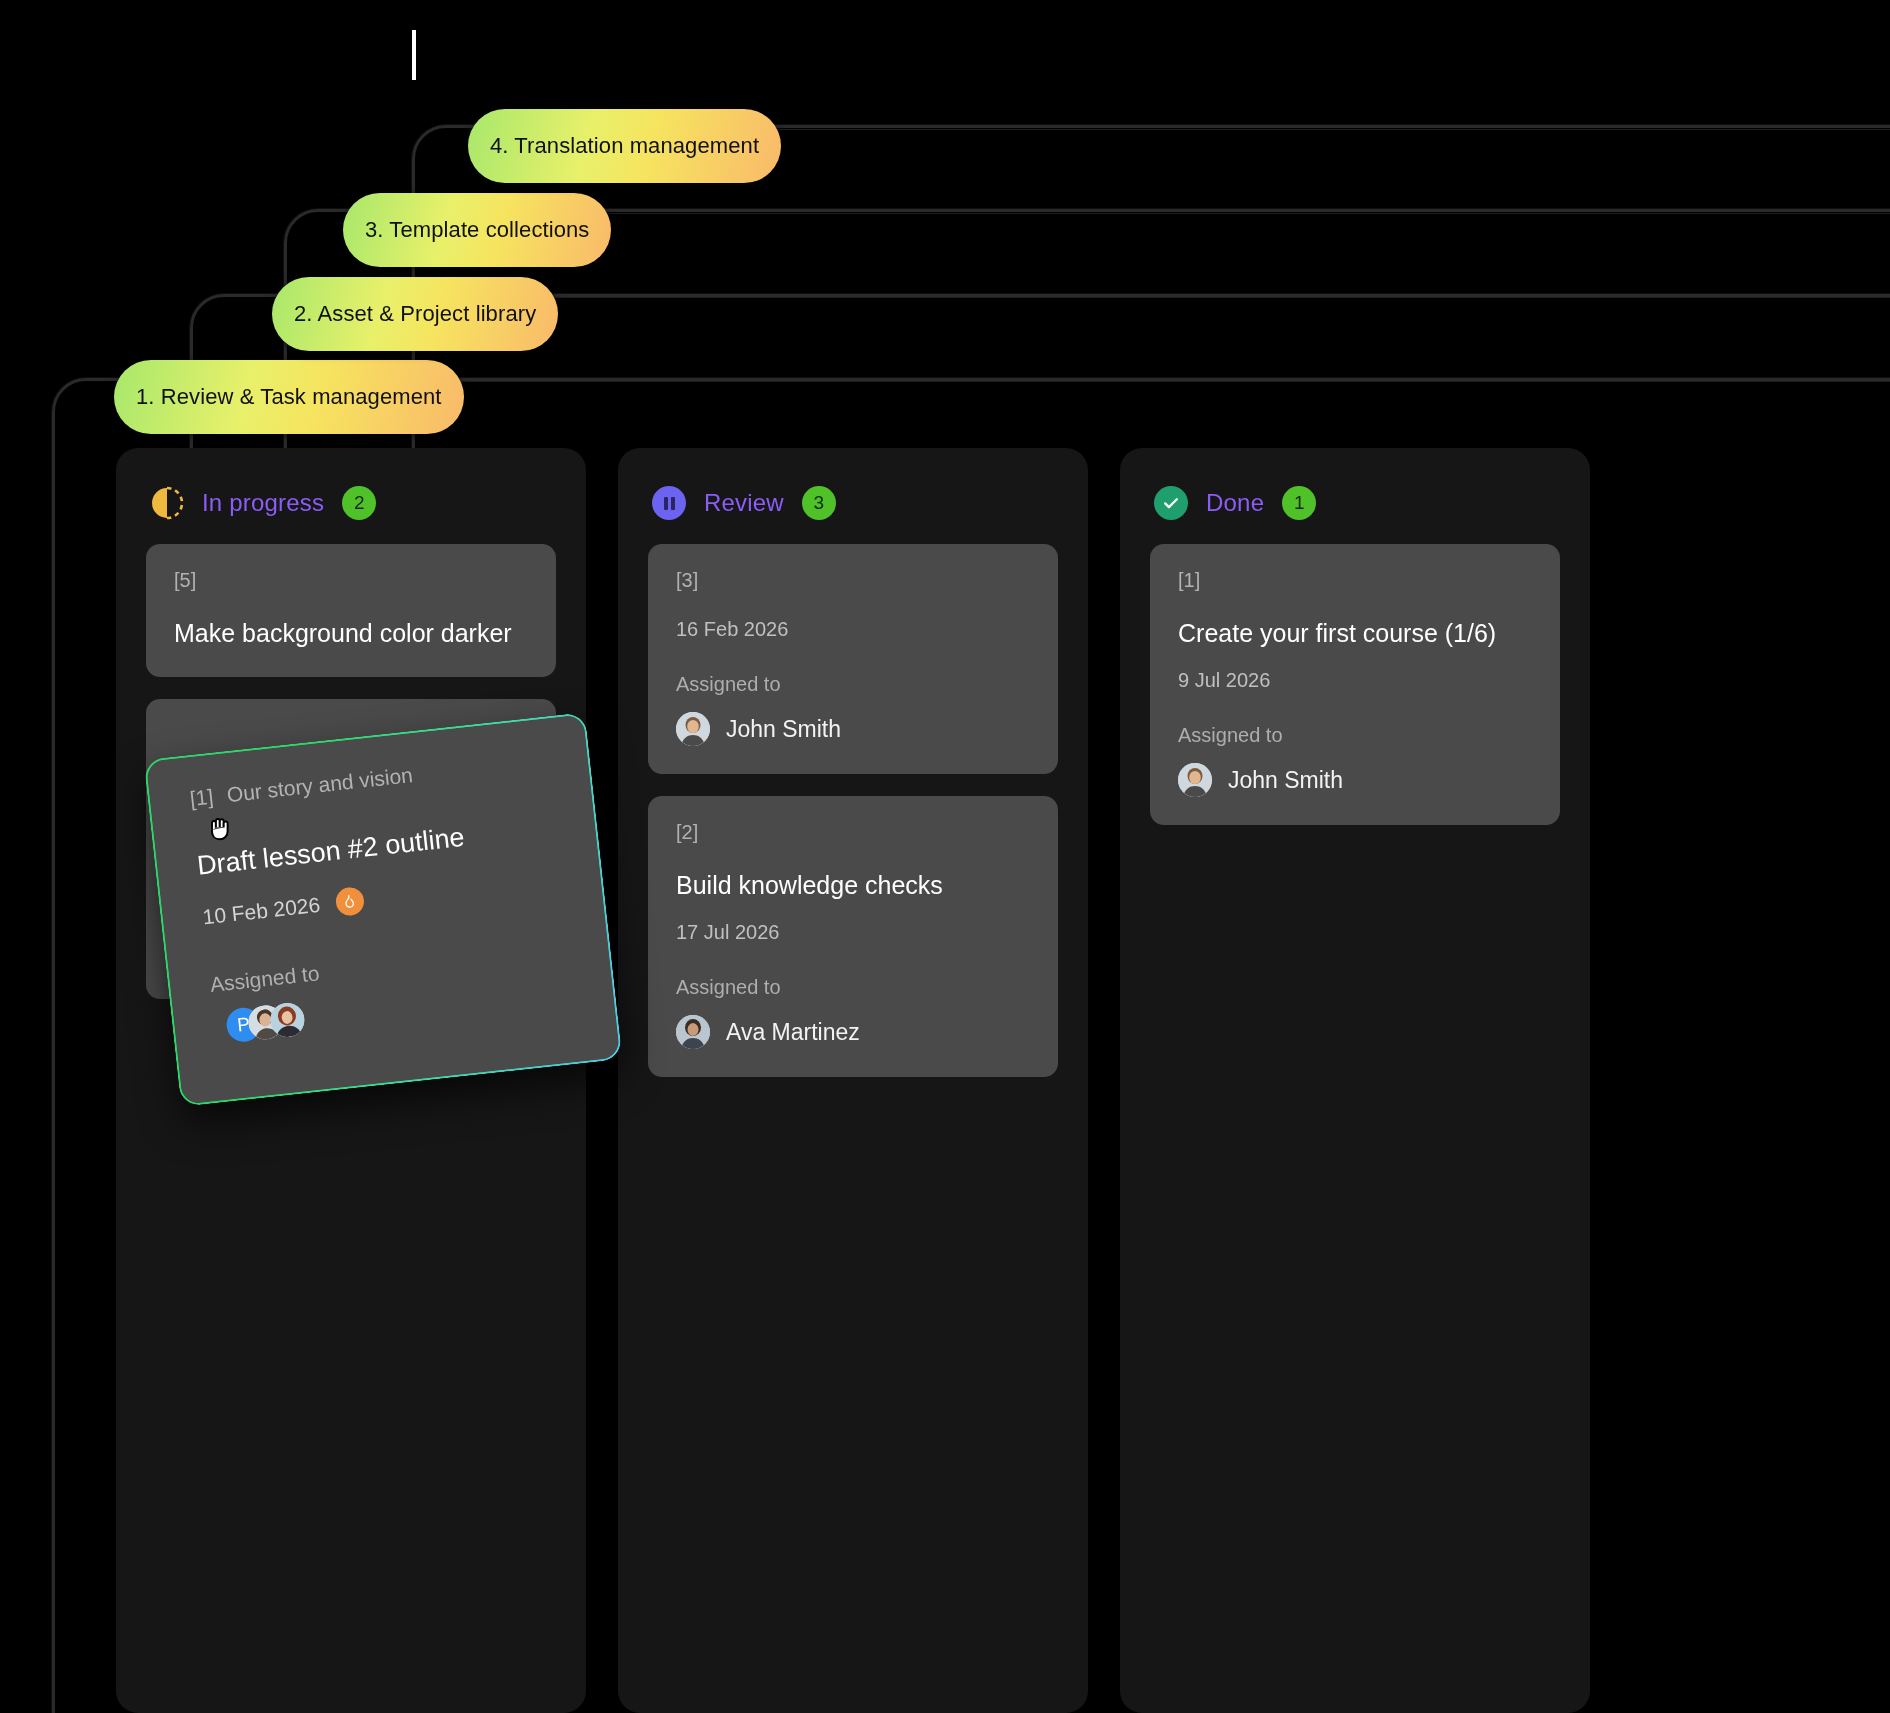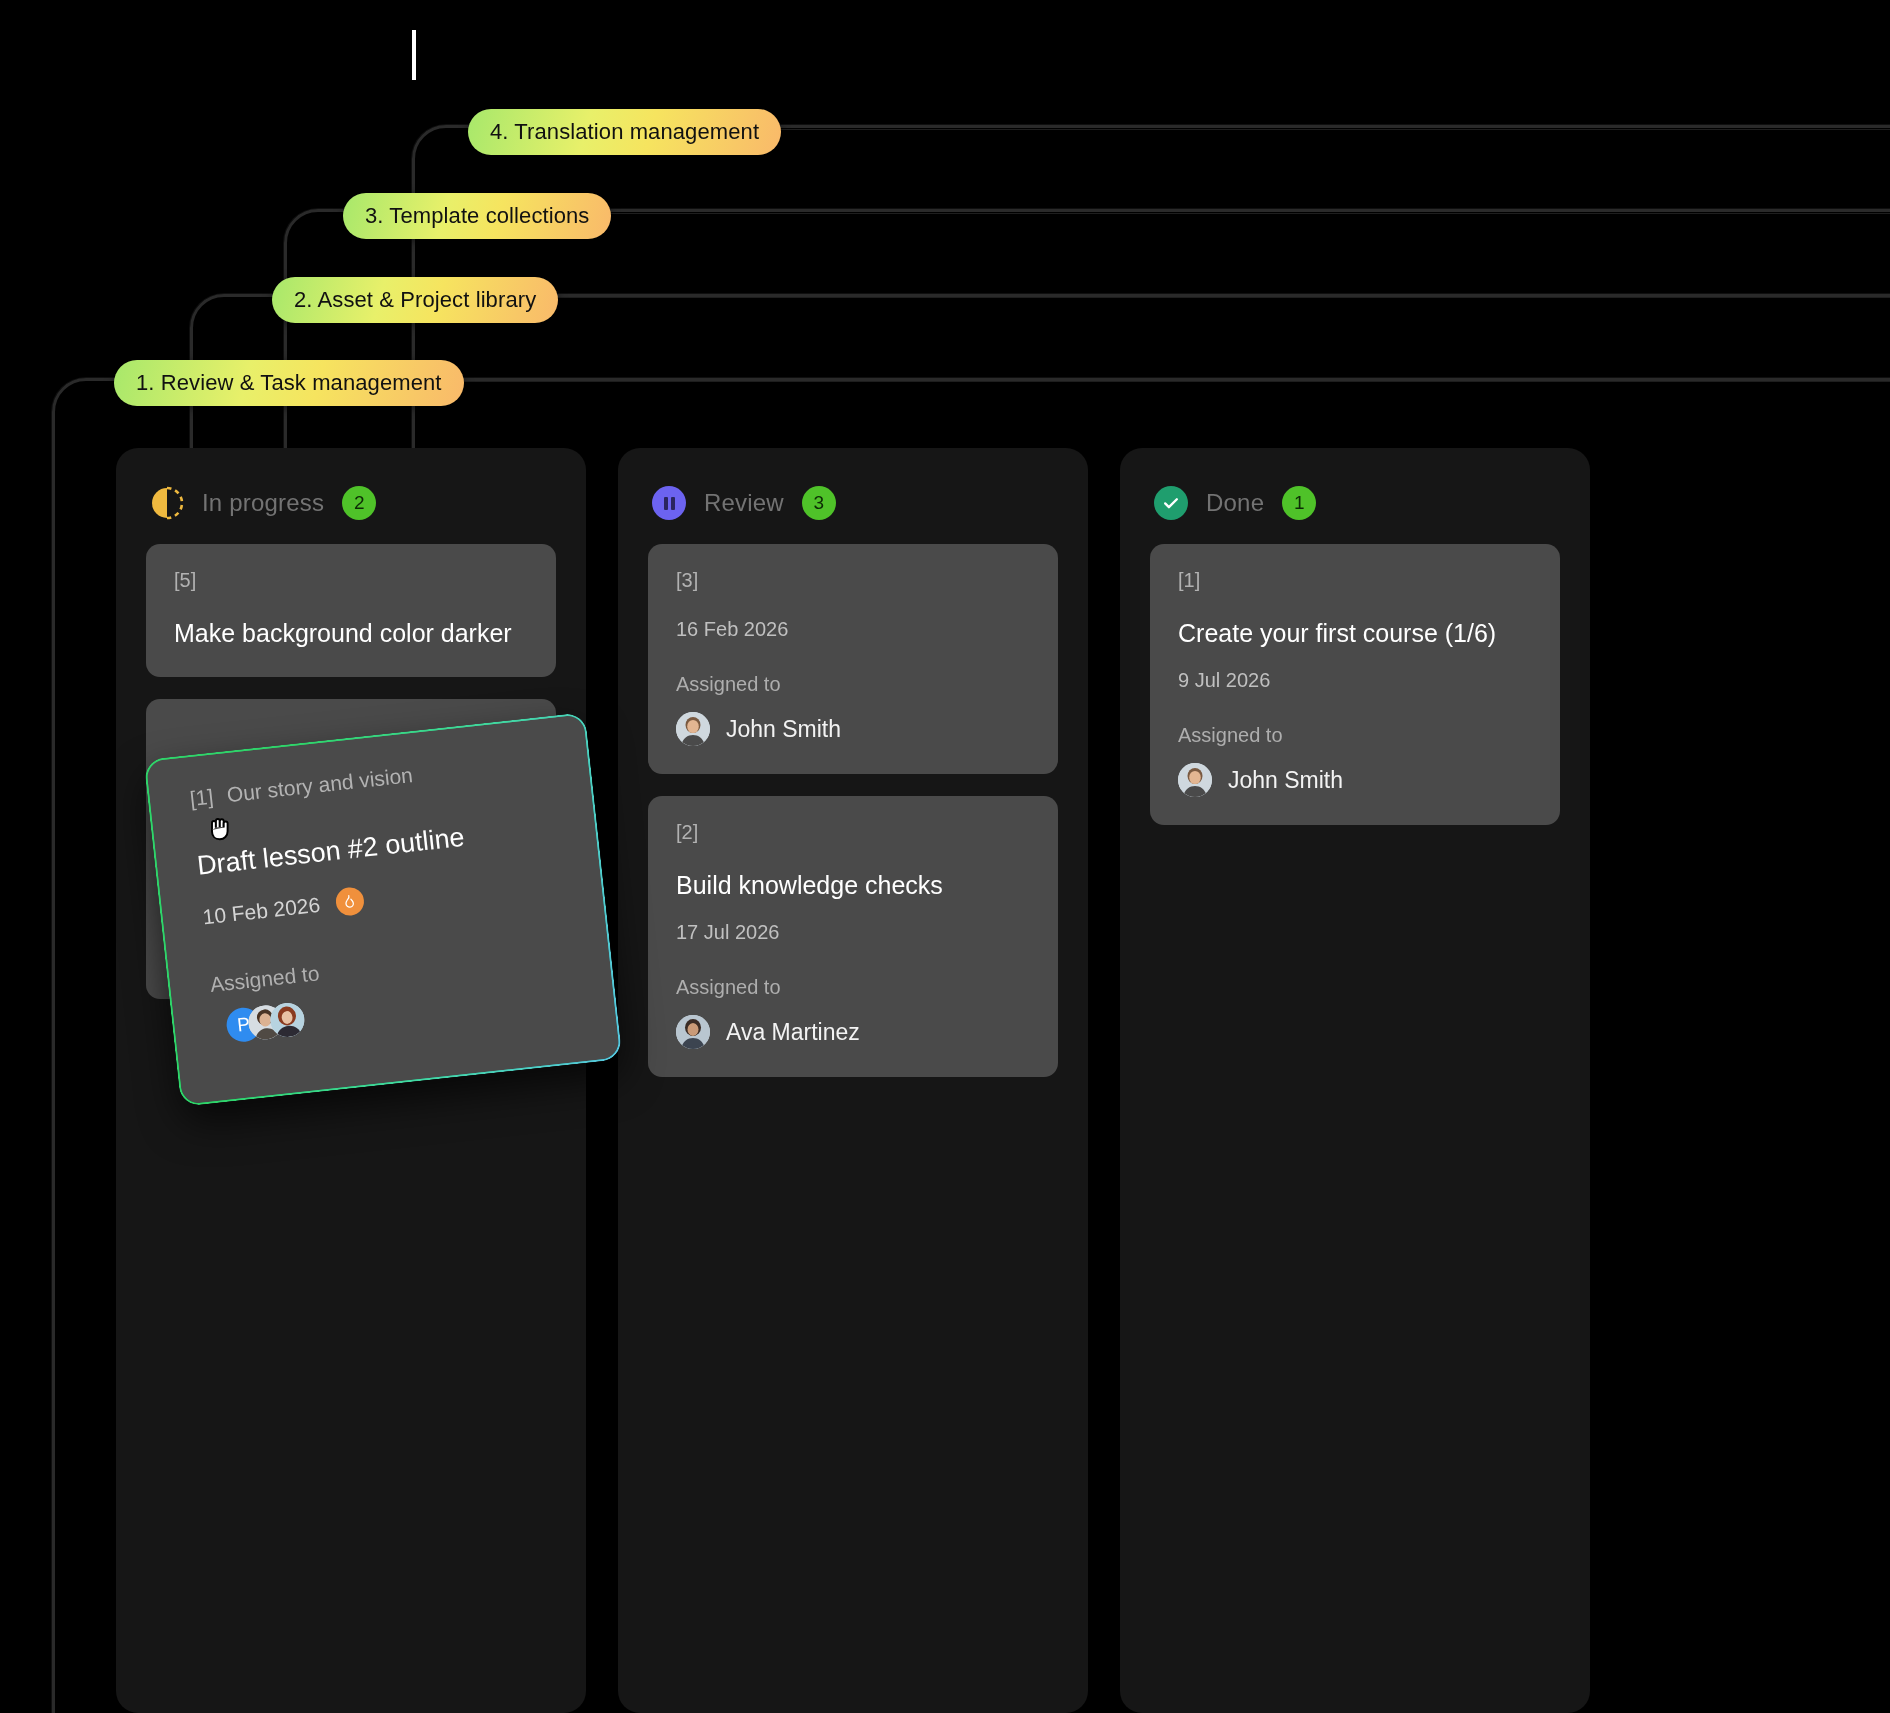--- a/index.html
+++ b/index.html
@@ -24,21 +24,21 @@
   .frame.f4{left:412px;top:125px;  width:1580px; height:1680px;}
 
   .frame-line{
     position:absolute;height:1px;background:#1e1e1e;pointer-events:none;
   }
 
   
   .pill{
     position:absolute;
     display:flex;align-items:center;justify-content:center;
-    height:42px;padding:2px 22px;
+    height:42px;padding:16px 22px;
     border-radius:999px;
     background:linear-gradient(105deg,#a7e86b 0%,#e8f06a 38%,#f6e45f 58%,#f9b96a 100%);
     color:#111;
     font-size:22px;
     font-weight:500;
     letter-spacing:.1px;
     white-space:nowrap;
     z-index:12;
     box-shadow:0 2px 10px rgba(0,0,0,.55);
   }
@@ -75,21 +75,21 @@
   .ico-inprogress{ }
   .ico-review{
     border-radius:50%;background:#6c63f0;
     display:flex;align-items:center;justify-content:center;
   }
   .ico-review i{display:block;width:4px;height:13px;background:#2a2560;margin:0 1.5px;border-radius:1px;}
   .ico-done{
     border-radius:50%;background:#1f9e6e;
     display:flex;align-items:center;justify-content:center;
   }
-  .col-title{font-size:24px;color:#737373;font-weight:500;letter-spacing:.2px;}
+  .col-title{font-size:24px;color:#8b5cf6;font-weight:500;letter-spacing:.2px;}
   .col-count{
     width:34px;height:34px;border-radius:50%;
     background:#4fc229;color:#0d2b06;
     display:flex;align-items:center;justify-content:center;
     font-size:19px;font-weight:500;
   }
 
   .cards{display:flex;flex-direction:column;gap:22px;padding:0 30px;}
   .card{
     background:#4a4a4a;

